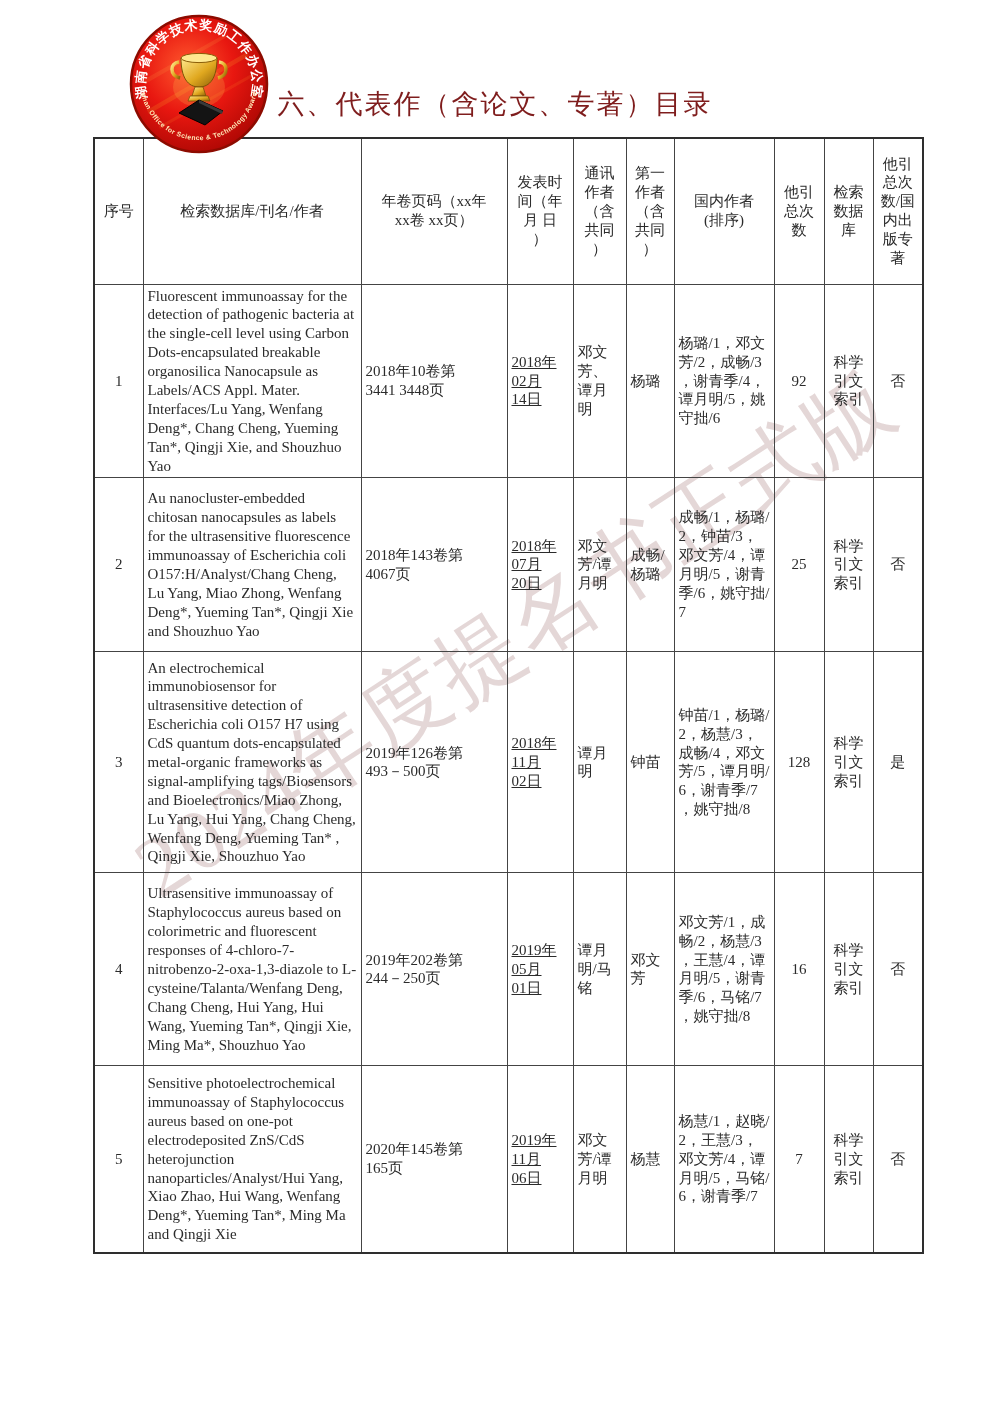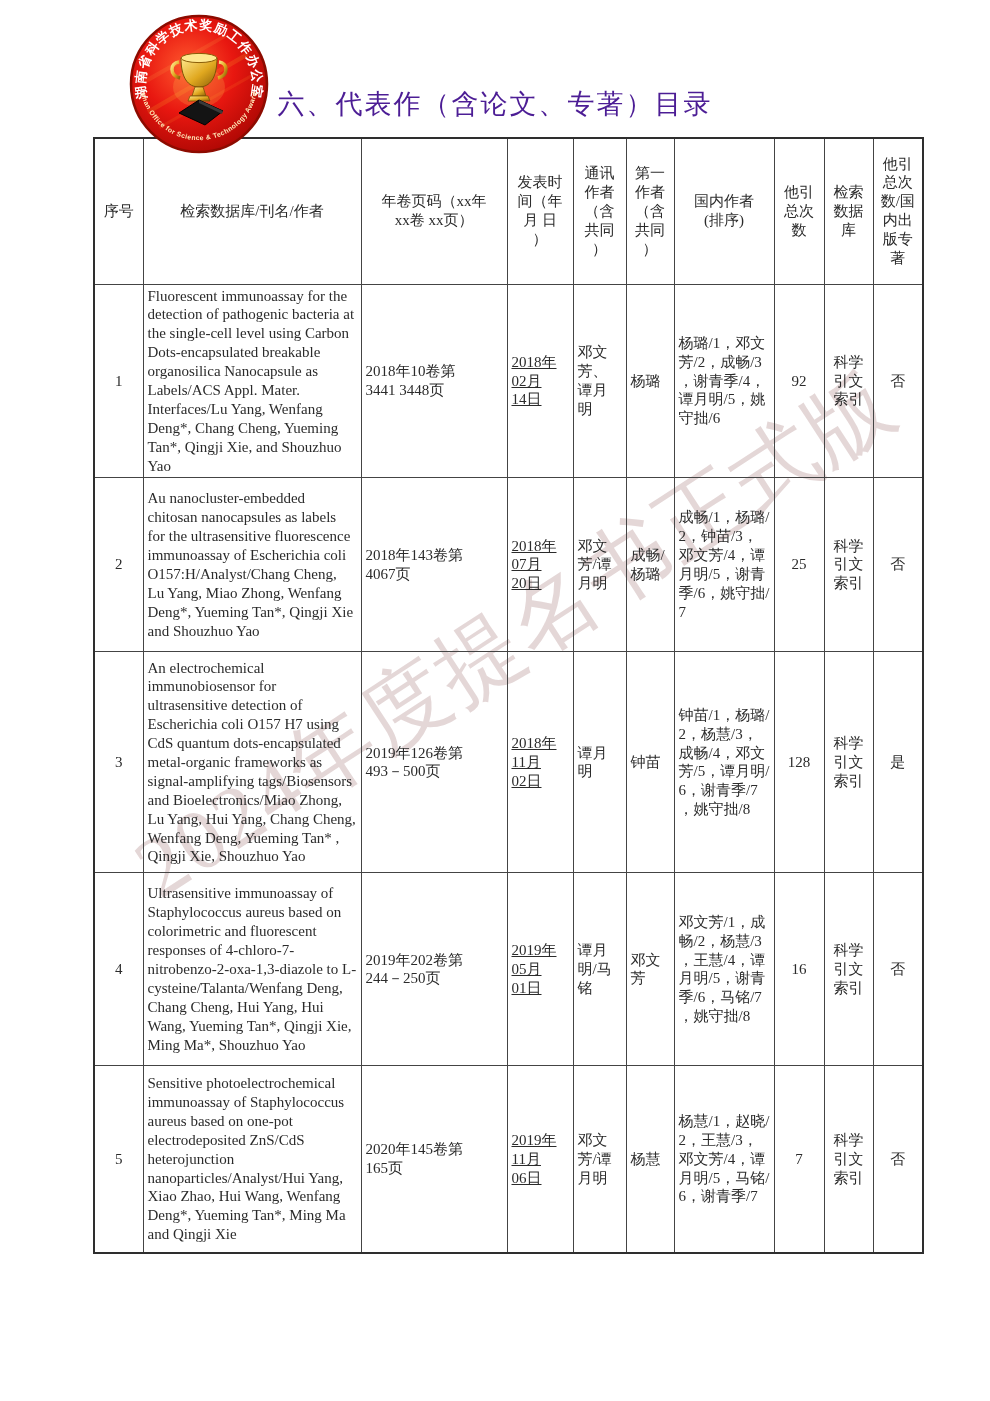--- a/index.html
+++ b/index.html
@@ -12,21 +12,21 @@
     position:absolute;left:60px;top:585px;width:910px;height:100px;
     display:flex;align-items:center;justify-content:center;
     transform:rotate(-33deg);
     font-size:86px;letter-spacing:2px;white-space:nowrap;
     color:rgba(190,160,160,0.42);
     z-index:0;pointer-events:none;user-select:none;
   }
   
   .doc-title{
     position:absolute;left:0;right:0;top:86px;text-align:center;
-    font-size:27px;letter-spacing:2px;color:#4c1d95;z-index:2;
+    font-size:27px;letter-spacing:2px;color:#7f1d1d;z-index:2;
   }
   
   .logo{position:absolute;left:129px;top:14px;width:140px;height:140px;z-index:3;}
   
   .tbl-wrap{position:absolute;left:93px;top:137px;z-index:1;}
   table.doc{
     border-collapse:collapse;table-layout:fixed;width:829px;
     border:2px solid #2e2e2e;
   }
   table.doc td,table.doc th{

